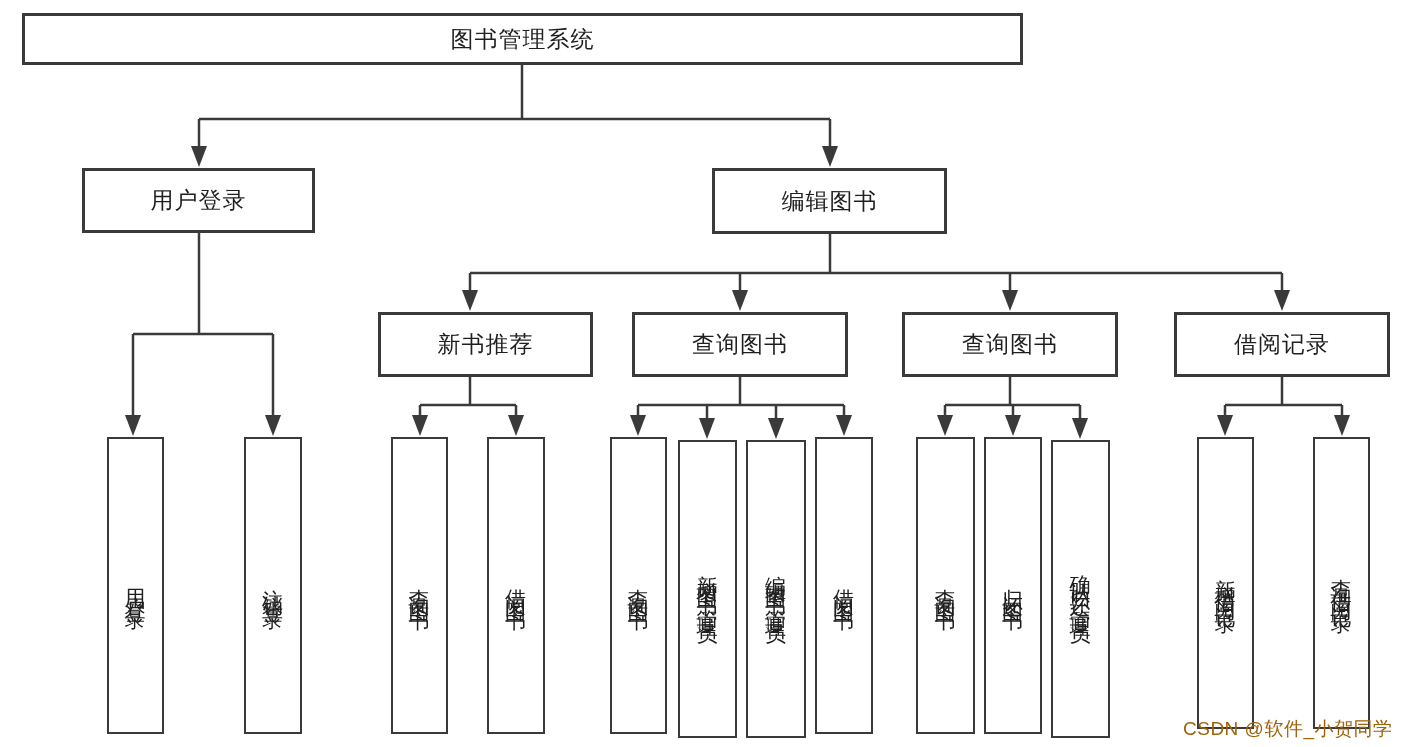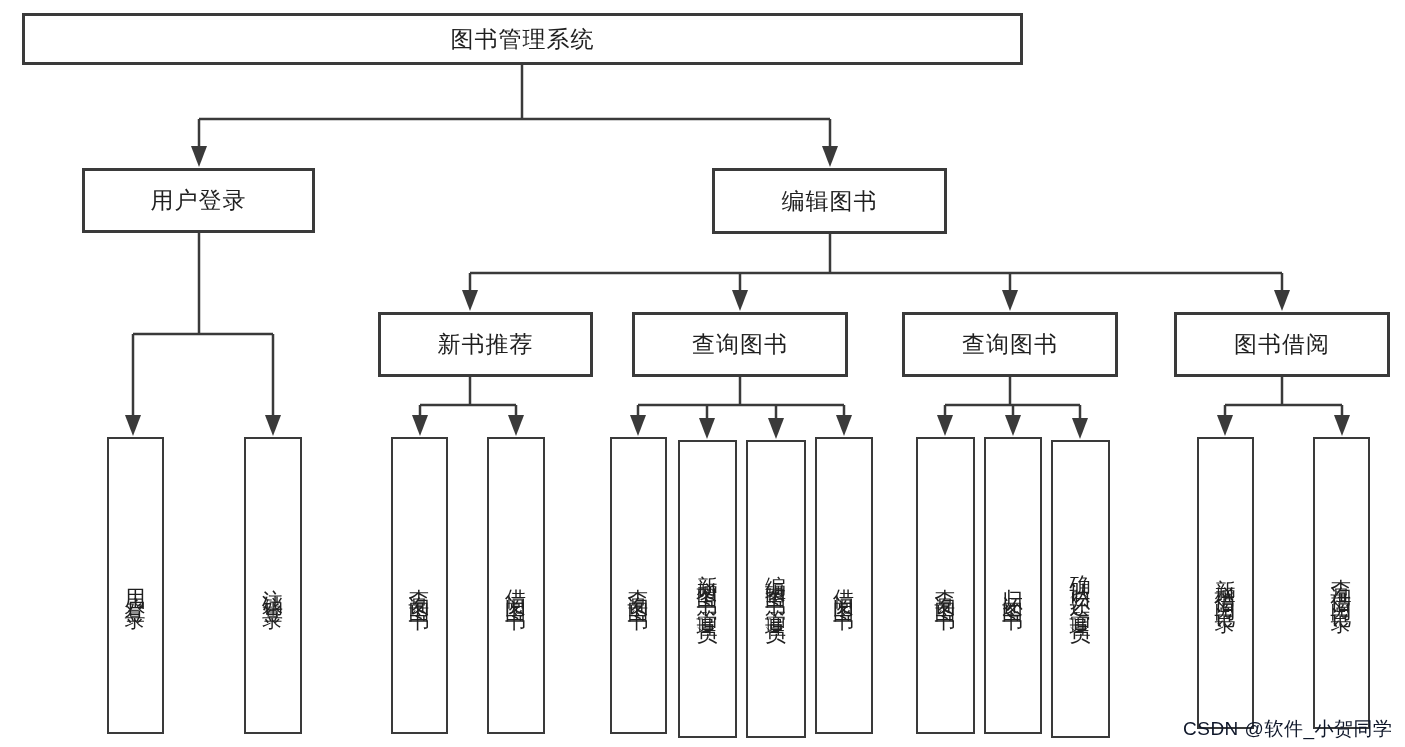--- a/index.html
+++ b/index.html
@@ -14,21 +14,21 @@
     display:flex;align-items:center;justify-content:center;text-align:right;
   }
   .box.h{font-size:23px;letter-spacing:1px;}
   .box.v{border-width:2px;font-size:21px;}
   .box.v .vtxt{
     writing-mode:vertical-rl;text-orientation:mixed;
     letter-spacing:7px;line-height:1;white-space:nowrap;
   }
   #watermark{
     position:absolute;left:1183px;top:717px;font-size:19px;line-height:24px;
-    color:#0f172a;letter-spacing:0.5px;white-space:nowrap;z-index:5;
+    color:#a16207;letter-spacing:0.5px;white-space:nowrap;z-index:5;
   }
   .stroke{stroke:#3a3a3a;stroke-width:2.5;fill:none;}
   .arrow{fill:#3a3a3a;stroke:none;}
 </style>
 </head>
 <body>
 
 <div id="canvas">
 
   <svg id="wires" viewBox="0 0 1405 747" xmlns="http://www.w3.org/2000/svg">
@@ -107,21 +107,21 @@
   <div class="box h" style="left:378px;top:312px;width:215px;height:65px">
     <span>新书推荐</span>
   </div>
   <div class="box h" style="left:632px;top:312px;width:216px;height:65px">
     <span>查询图书</span>
   </div>
   <div class="box h" style="left:902px;top:312px;width:216px;height:65px">
     <span>查询图书</span>
   </div>
   <div class="box h" style="left:1174px;top:312px;width:216px;height:65px">
-    <span>图书借阅</span>
+    <span>借阅记录</span>
   </div>
 
   <div class="box v" style="left:107px;top:437px;width:57px;height:297px">
     <span class="vtxt">用户登录</span>
   </div>
   <div class="box v" style="left:244px;top:437px;width:58px;height:297px">
     <span class="vtxt">注销登录</span>
   </div>
 
   <div class="box v" style="left:391px;top:437px;width:57px;height:297px">

